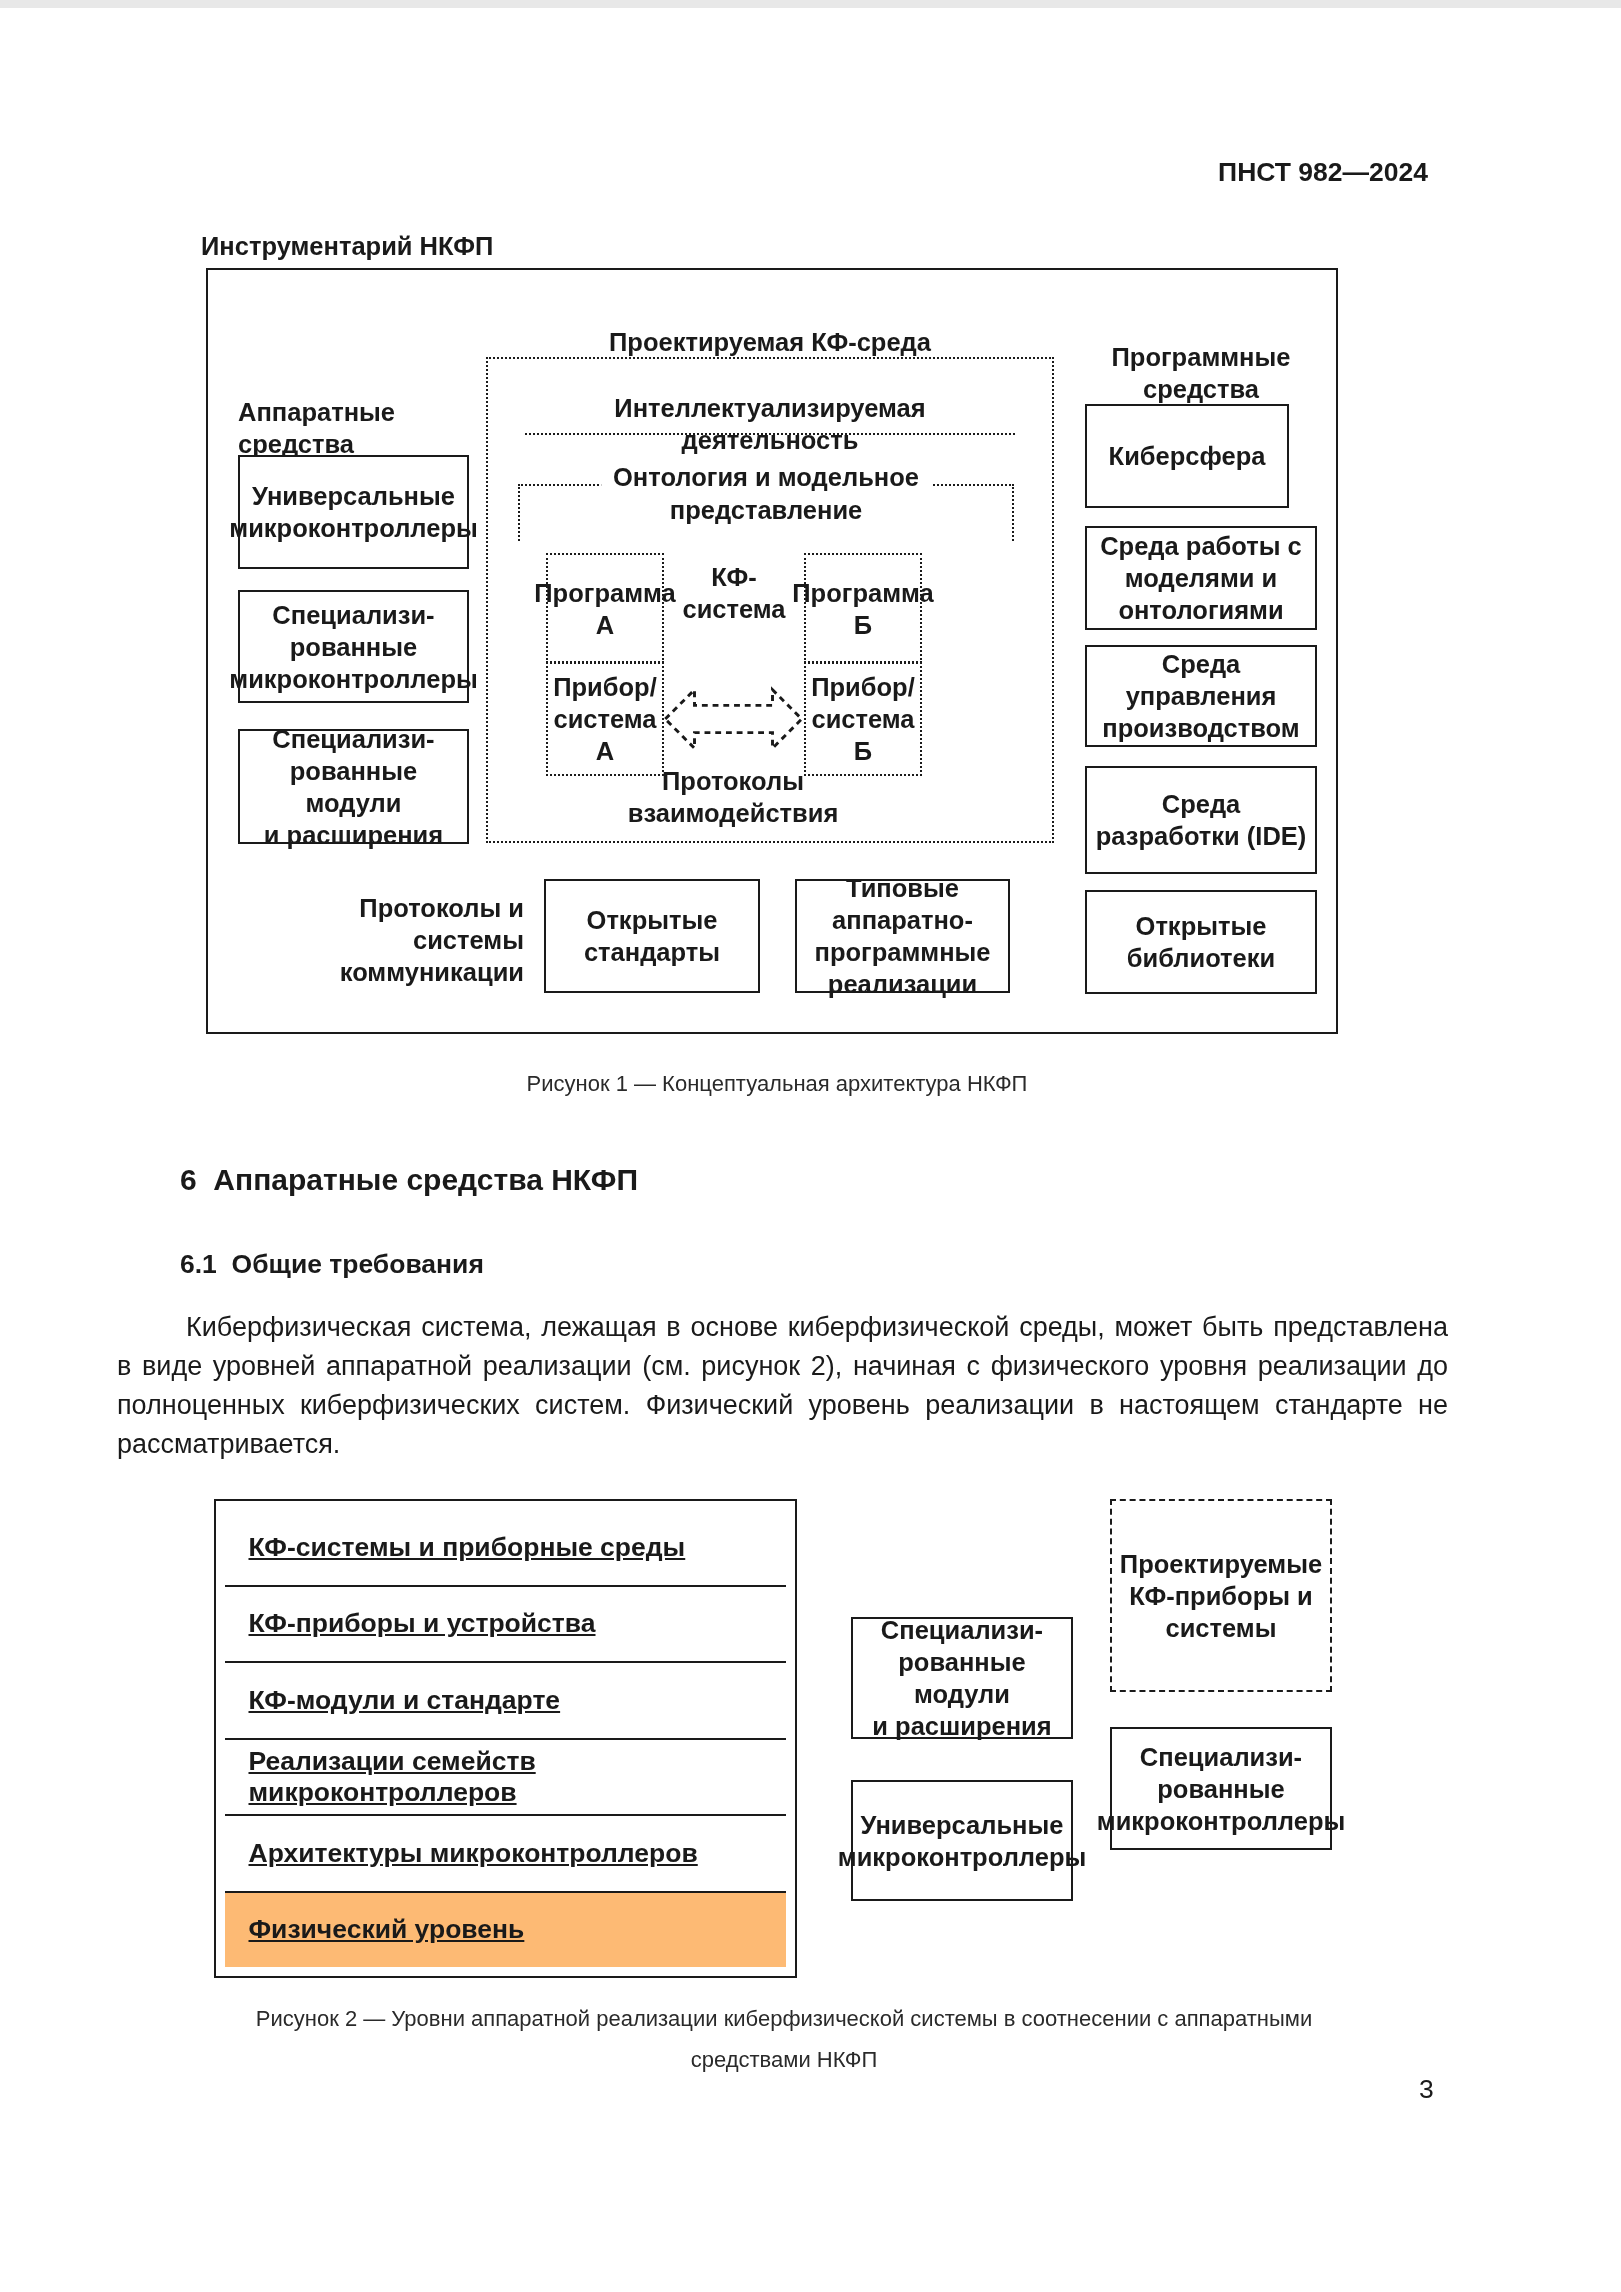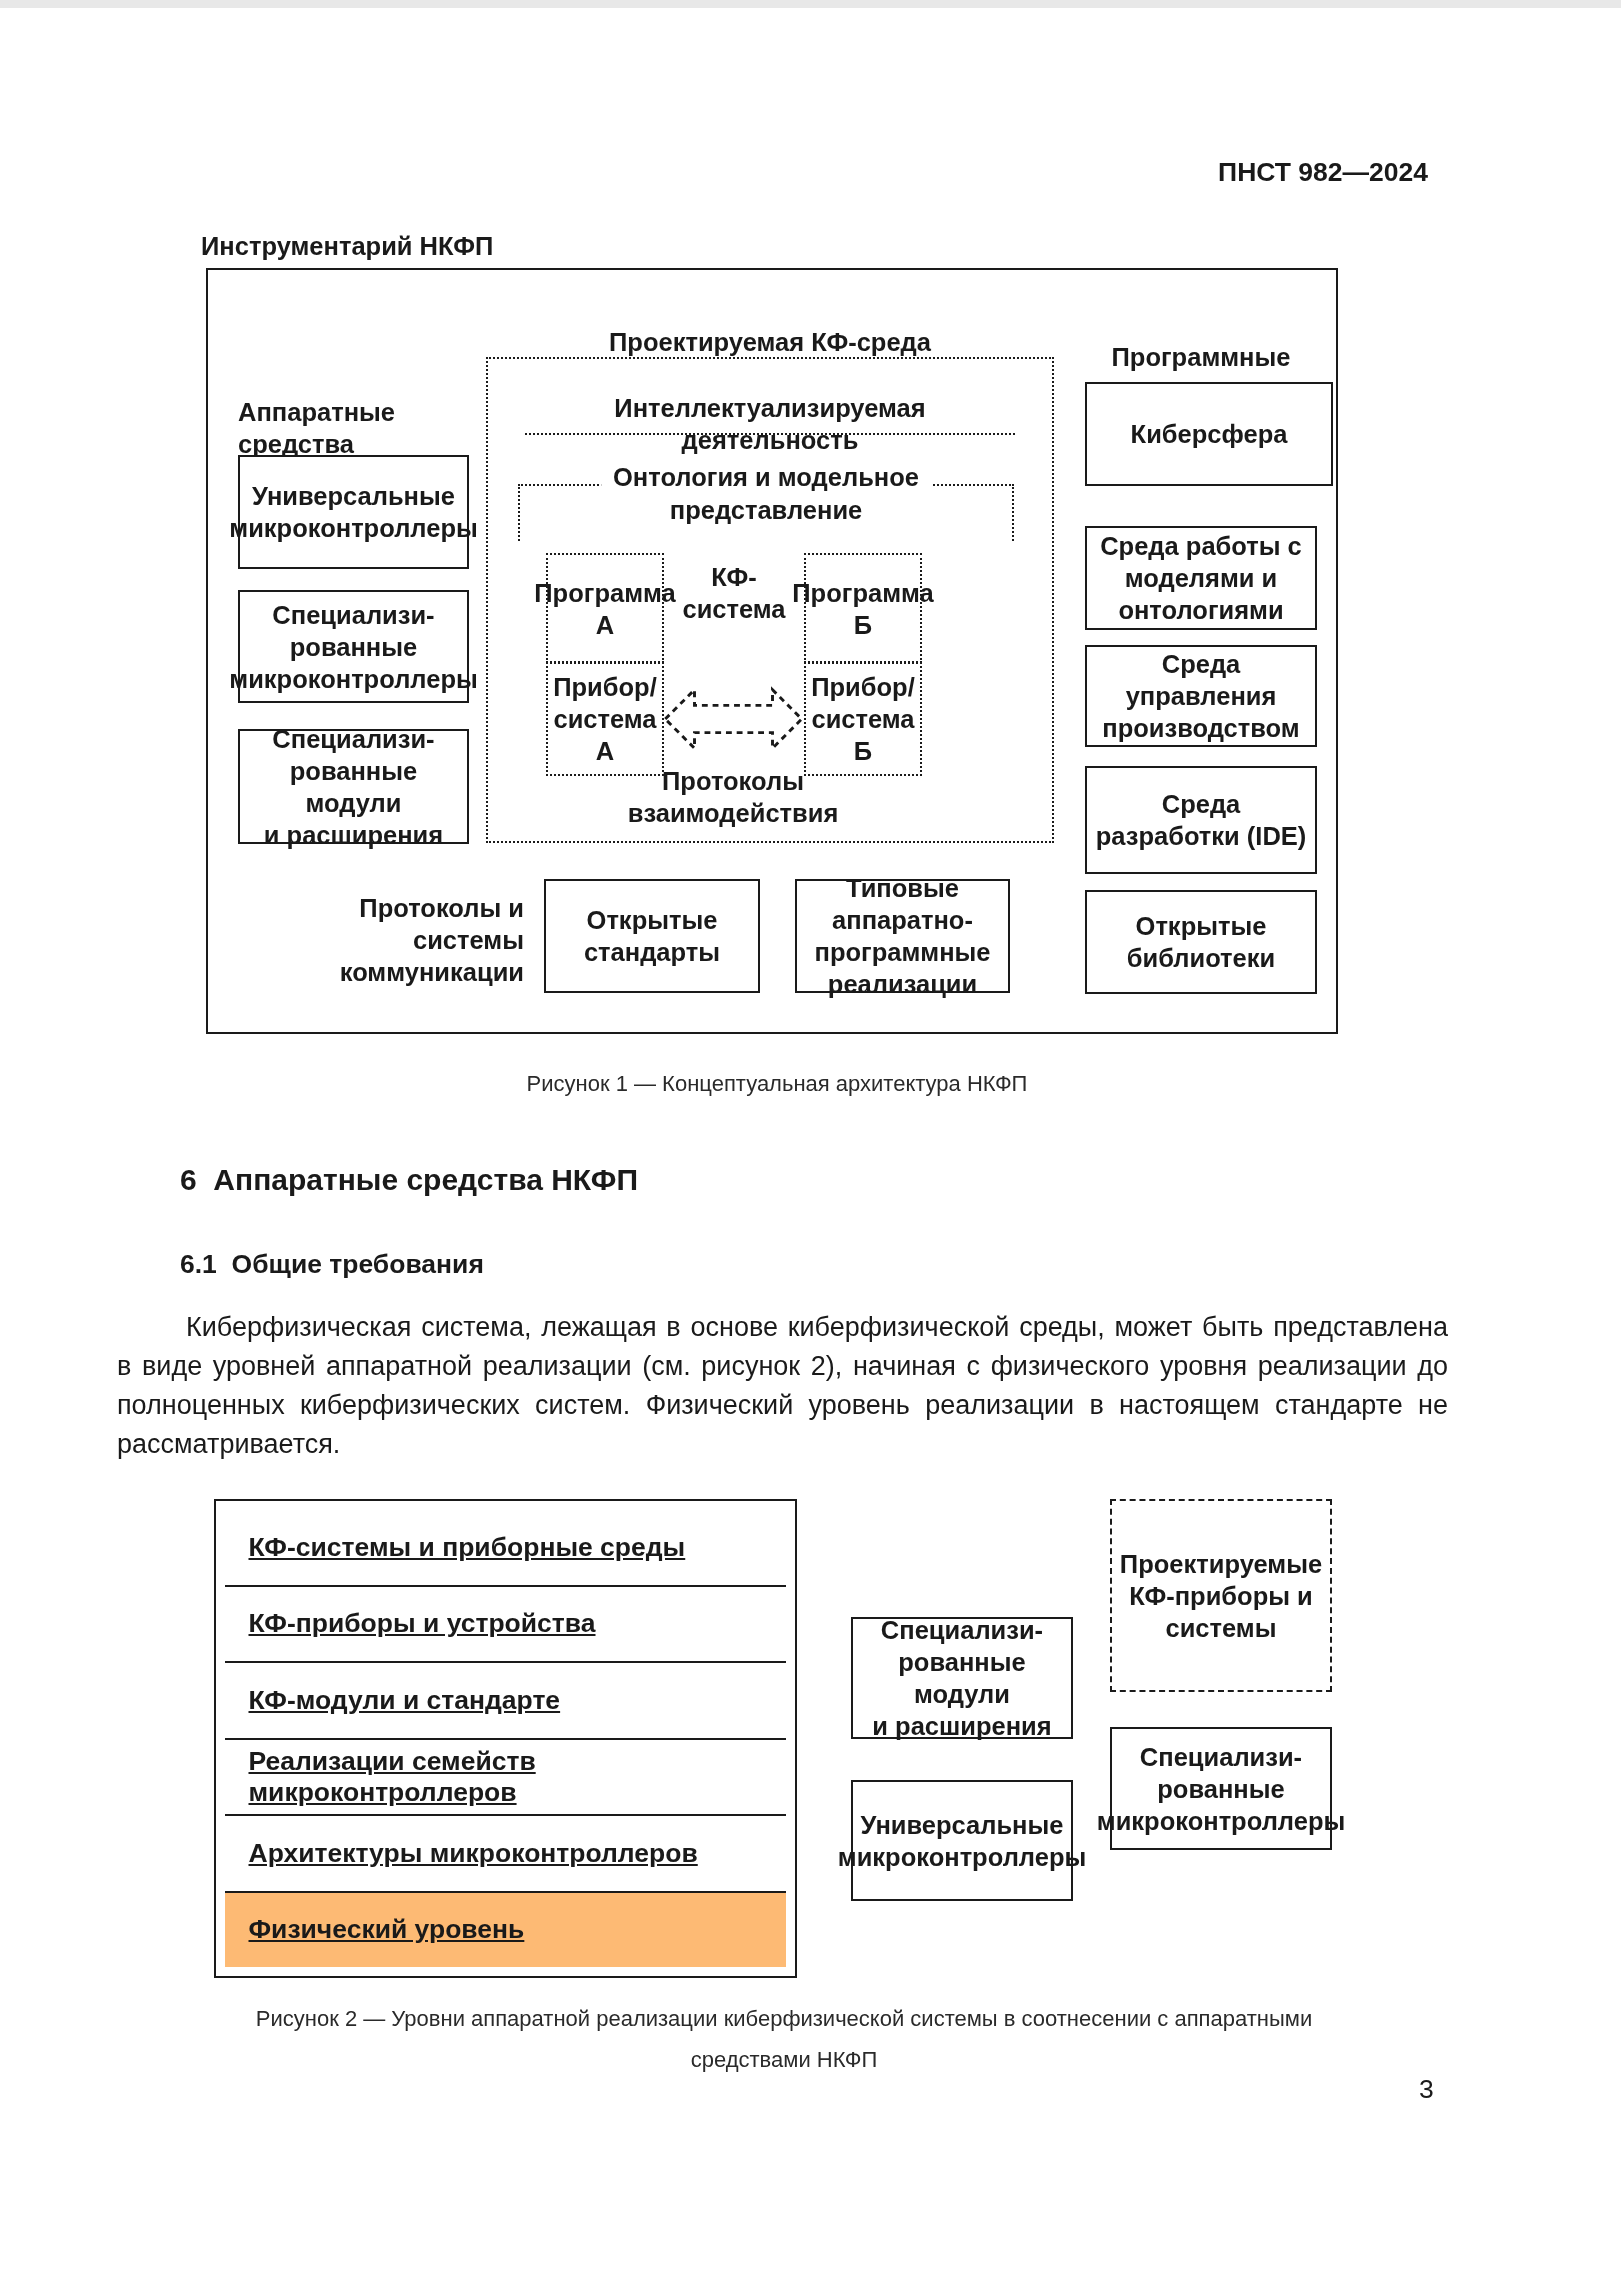--- a/index.html
+++ b/index.html
@@ -77,21 +77,21 @@
 
   <svg class="abs" style="left:662px;top:672px;" width="143" height="78" viewBox="0 0 146 80">
     <polygon points="3,40 33,10 33,26 113,26 113,10 143,40 113,70 113,54 33,54 33,70" fill="#ffffff" stroke="#1a1a1a" stroke-width="3" stroke-dasharray="6,5"></polygon>
   </svg>
 
   <div class="abs diagtxt lbl" style="left:586px;top:757px;width:294px;text-align:center;">Протоколы
 взаимодействия</div>
 
   <div class="abs diagtxt lbl" style="left:1085px;top:333px;width:232px;text-align:center;">Программные
 средства</div>
-  <div class="abs box ctr diagtxt lbl" style="left:1085px;top:374px;width:248px;height:104px;">Киберсфера</div>
+  <div class="abs box ctr diagtxt lbl" style="left:1085px;top:396px;width:204px;height:104px;">Киберсфера</div>
   <div class="abs box ctr diagtxt lbl" style="left:1085px;top:518px;width:232px;height:104px;">Среда работы с
 моделями и
 онтологиями</div>
   <div class="abs box ctr diagtxt lbl" style="left:1085px;top:637px;width:232px;height:102px;">Среда управления
 производством</div>
   <div class="abs box ctr diagtxt lbl" style="left:1085px;top:758px;width:232px;height:108px;">Среда
 разработки (IDE)</div>
   <div class="abs box ctr diagtxt lbl" style="left:1085px;top:882px;width:232px;height:104px;">Открытые
 библиотеки</div>
 

